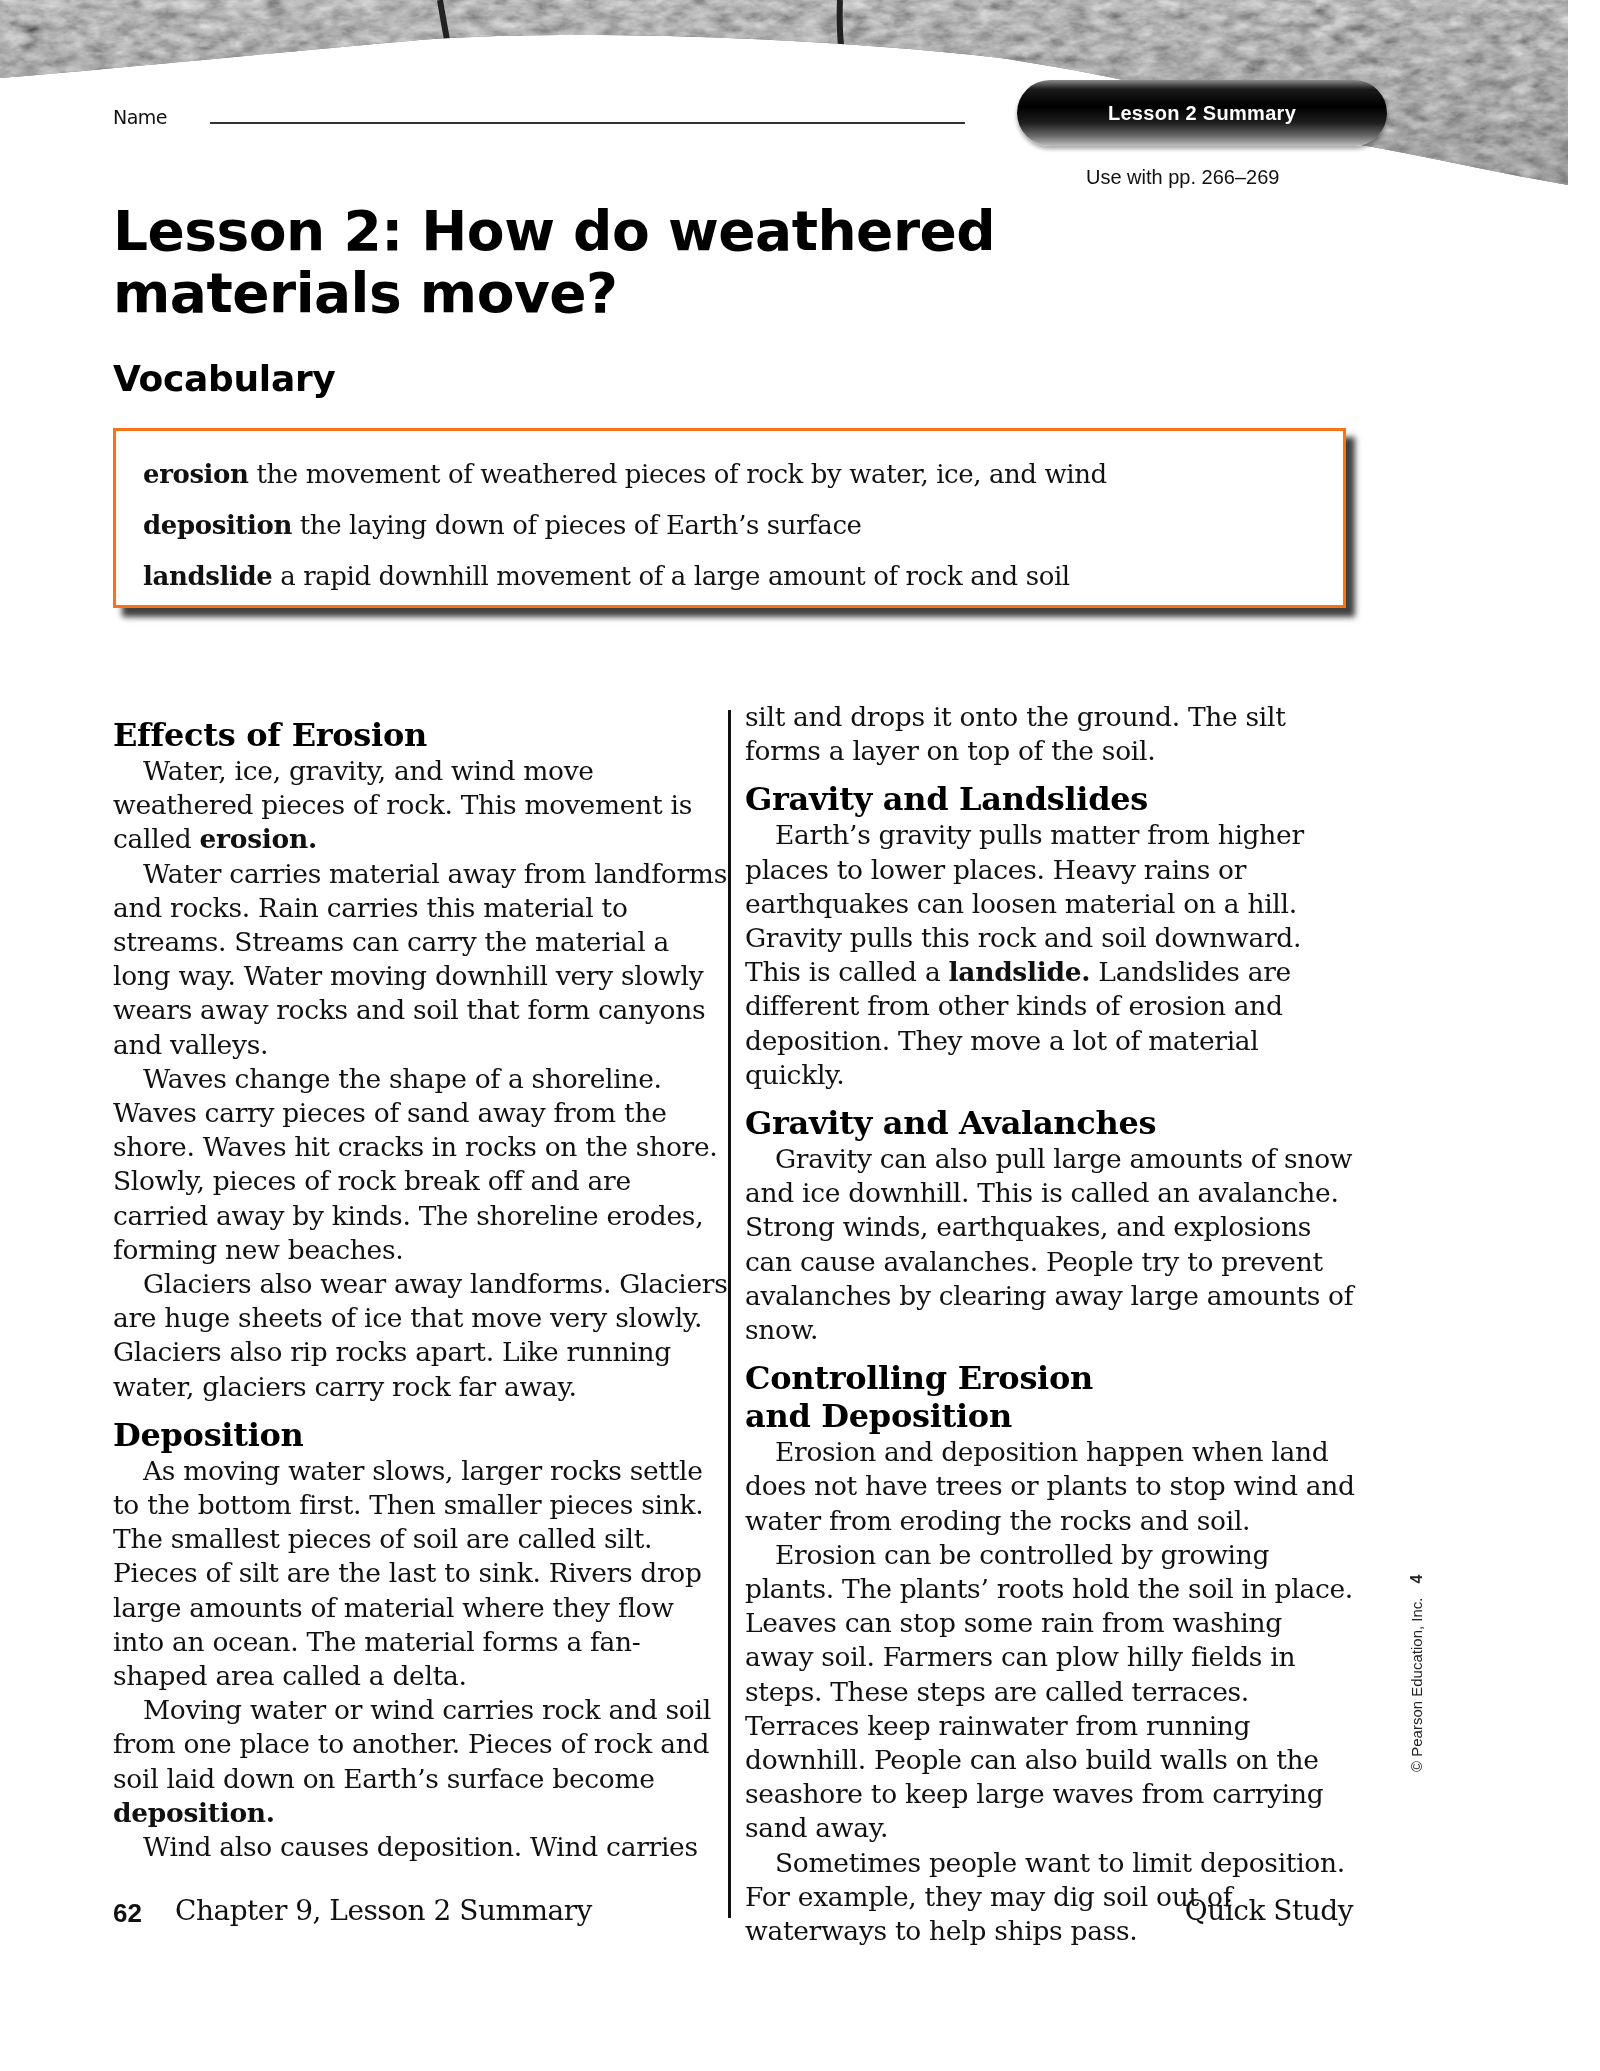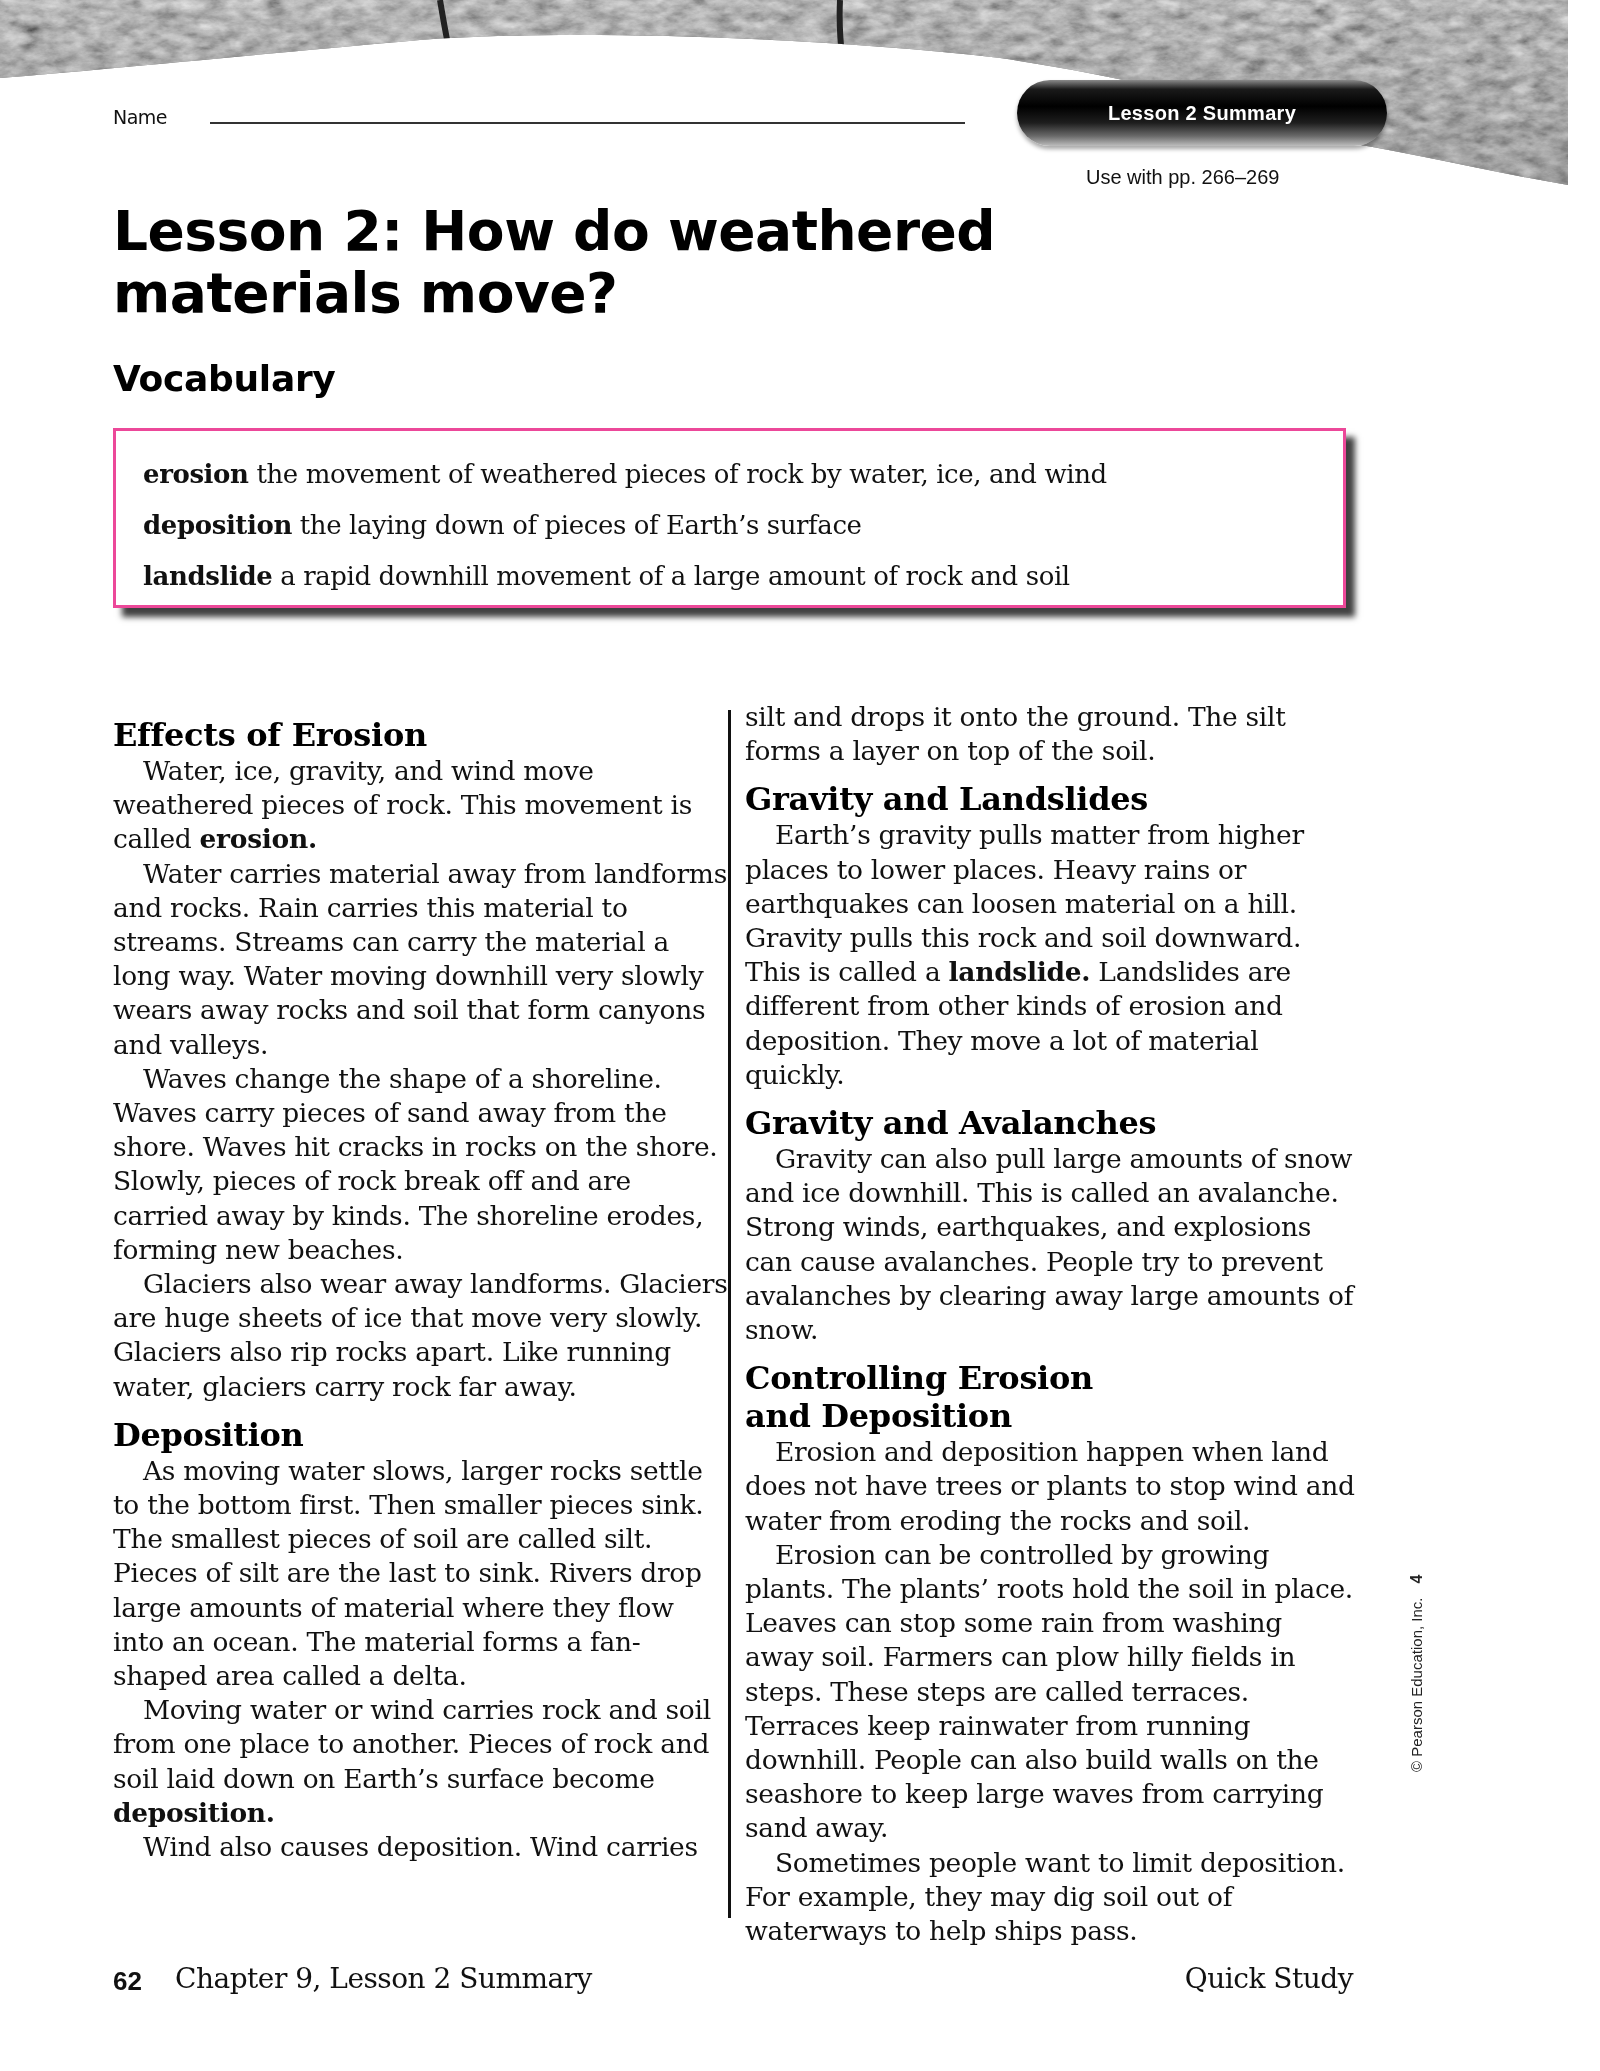--- a/index.html
+++ b/index.html
@@ -16,38 +16,38 @@
     .badge { position: absolute; left: 1017px; top: 80px; width: 370px; height: 66px; border-radius: 33px;
       background: linear-gradient(to bottom, #8a8a8a 0%, #1a1a1a 14%, #000 40%, #1e1e1e 65%, #6a6a6a 85%, #bdbdbd 100%);
       box-shadow: 0 3px 4px rgba(0,0,0,0.35); }
     .badge-text { position: absolute; left: 0; right: 0; top: 22px; text-align: center; color: #fff;
       font-family: "Liberation Sans", sans-serif; font-weight: bold; font-size: 20px; letter-spacing: 0.3px; }
     .use-with { position: absolute; left: 1086px; top: 166px; font-family: "Liberation Sans", sans-serif; font-size: 20px; color: #111; }
 
     .title { position: absolute; left: 113px; top: 200px; margin: 0; font-family: "DejaVu Sans", sans-serif; font-weight: bold; font-size: 55px; line-height: 62px; letter-spacing: -0.5px; color: #000; width: 900px; }
     .vocab-heading { position: absolute; left: 113px; top: 358px; margin: 0; font-family: "DejaVu Sans", sans-serif; font-weight: bold; font-size: 36px; color: #000; letter-spacing: -0.3px; }
 
-    .vocab-box { position: absolute; left: 113px; top: 428px; width: 1227px; height: 174px; border: 3px solid #ec4899; background: #fff;
+    .vocab-box { position: absolute; left: 113px; top: 428px; width: 1227px; height: 174px; border: 3px solid #f97316; background: #fff;
       box-shadow: 9px 9px 6px rgba(0,0,0,0.75); }
     .vocab-list { position: absolute; left: 27px; top: 18px; right: 20px; margin: 0; padding: 0; list-style: none; }
     .vocab-item { font-family: "DejaVu Serif", serif; font-size: 26px; line-height: 51px; color: #111; white-space: nowrap; letter-spacing: -0.4px; }
     .vocab-term { font-weight: bold; }
 
     .col { position: absolute; font-family: "DejaVu Serif", serif; font-size: 26.5px; line-height: 34.2px; color: #111; letter-spacing: -0.3px; }
     .col-left { left: 113px; top: 700px; width: 615px; }
     .col-right { left: 745px; top: 700px; width: 612px; }
     .divider { position: absolute; left: 728px; top: 710px; width: 3px; height: 1208px; background: #111; }
 
     .sec-heading { font-family: "DejaVu Serif", serif; font-weight: bold; font-size: 32px; line-height: 38px; margin: 0; color: #000; letter-spacing: -0.3px; }
     .col-left .sec-heading { margin-top: 16px; }
     .para { margin: 0; text-indent: 30px; }
     .para.noindent { text-indent: 0; }
     .heading-gap { margin-top: 12px !important; }
 
-    .footer { position: absolute; left: 113px; top: 1962px; width: 1240px; height: 40px; }
+    .footer { position: absolute; left: 113px; top: 1894px; width: 1240px; height: 40px; }
     .page-num { position: absolute; left: 0; top: 4px; font-family: "Liberation Sans", sans-serif; font-weight: bold; font-size: 26px; color: #111; }
     .chapter-label { position: absolute; left: 62px; top: 0; font-family: "DejaVu Serif", serif; font-size: 28px; color: #111; letter-spacing: -0.5px; }
     .quick-study { position: absolute; right: 0; top: 0; font-family: "DejaVu Serif", serif; font-size: 28px; color: #111; letter-spacing: -0.5px; }
 
     .copyright { position: absolute; left: 1408px; top: 1772px; transform-origin: 0 0; transform: rotate(-90deg);
       font-family: "Liberation Sans", sans-serif; font-size: 15px; color: #222; white-space: nowrap; }
     .copyright .grade { font-weight: bold; margin-left: 14px; font-size: 16px; }
   </style>
 </head>
 <body>

